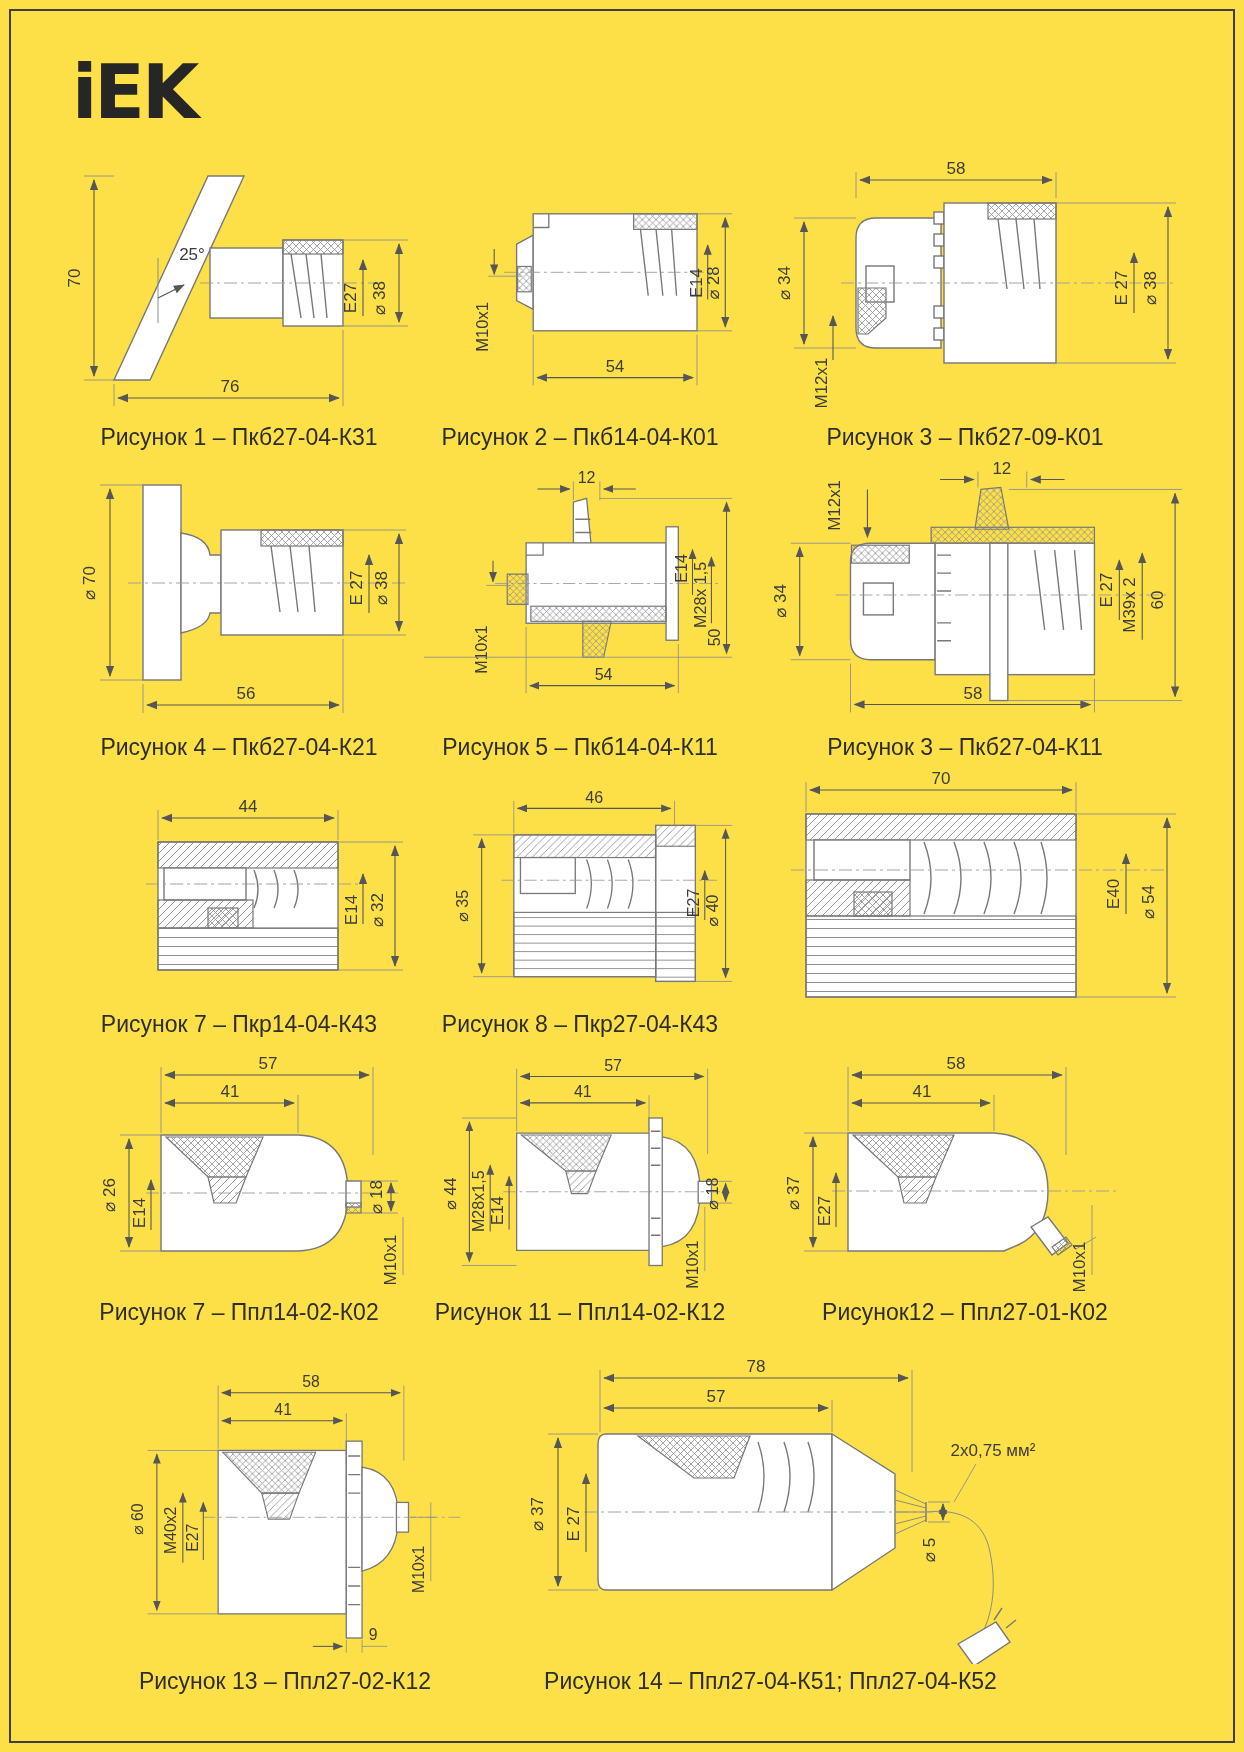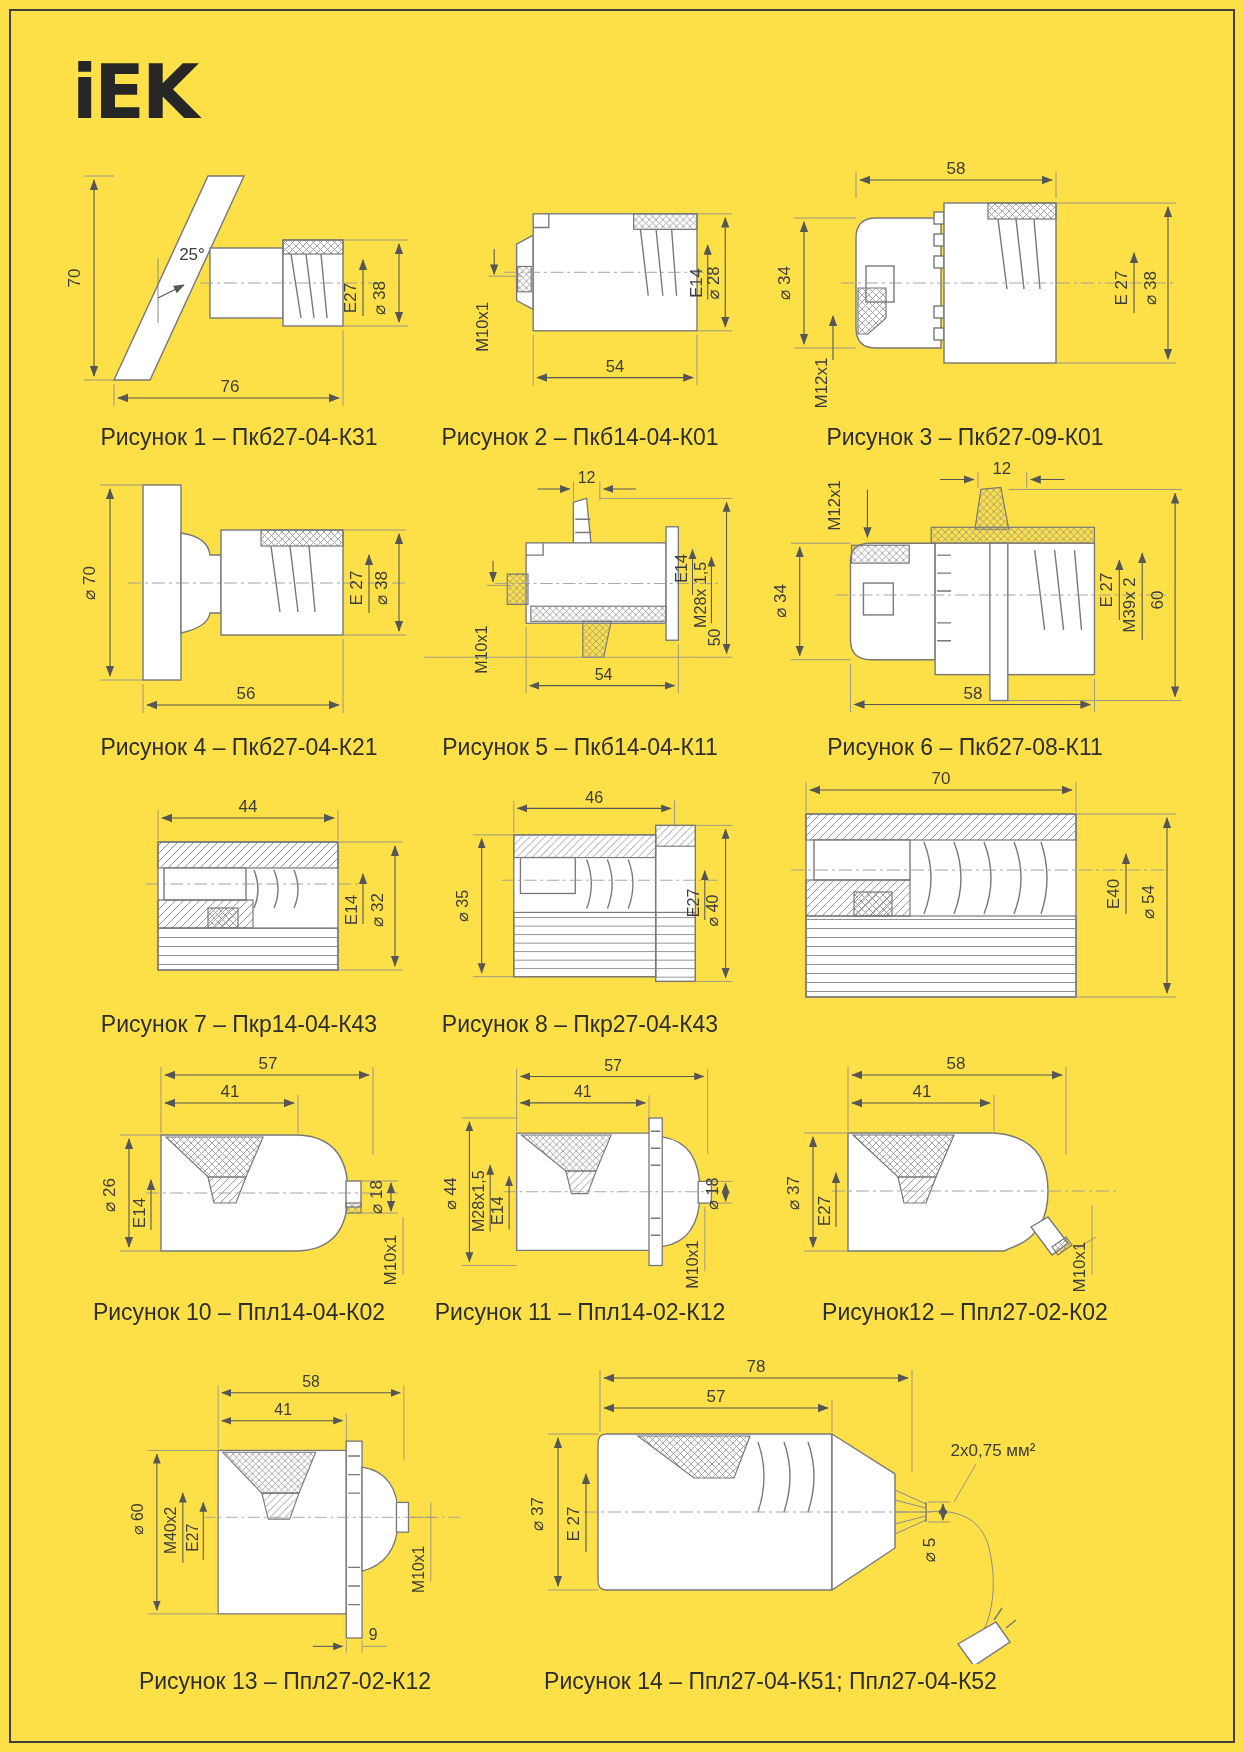--- a/index.html
+++ b/index.html
@@ -229,21 +229,21 @@
       <text class="dt" x="238" y="244">58</text>
       <line class="dim" x1="385" y1="165" x2="385" y2="105" marker-end="url(#ar)"></line>
       <text class="dt" transform="rotate(-90 378 135)" x="378" y="135">E 27</text>
       <line class="dim" x1="408" y1="185" x2="408" y2="98" marker-end="url(#ar)"></line>
       <text class="dt" transform="rotate(-90 401 150)" x="401" y="150">M39x 2</text>
       <line class="ext" x1="274" y1="34" x2="448" y2="34"></line>
         <line class="ext" x1="273" y1="246" x2="448" y2="246"></line>
       <line class="dim" x1="441" y1="38" x2="441" y2="242" marker-start="url(#ar)" marker-end="url(#ar)"></line>
       <text class="dt" transform="rotate(-90 429 145)" x="429" y="145">60</text>
     </svg>
-    <div class="cap">Рисунок 6 – Пкб27-08-К11</div>
+    <div class="cap">Рисунок 3 – Пкб27-04-К11</div>
   </div>
 
   <div class="fig" style="left:58px;top:762px;width:362px;">
     <svg width="362" height="245" viewBox="0 0 362 245">
       <line class="ext" x1="100" y1="78" x2="100" y2="48"></line>
         <line class="ext" x1="280" y1="78" x2="280" y2="48"></line>
       <line class="dim" x1="104" y1="56" x2="276" y2="56" marker-start="url(#ar)" marker-end="url(#ar)"></line>
       <text class="dt" x="190" y="50">44</text>
       <rect class="lnf" x="100" y="80" width="180" height="128"></rect>
       <rect class="hd" x="100" y="80" width="180" height="26"></rect>
@@ -336,21 +336,21 @@
       <text class="dt" transform="rotate(-90 57 150)" x="57" y="150">⌀ 26</text>
       <line class="dim" x1="93" y1="185" x2="93" y2="135" marker-end="url(#ar)"></line>
       <text class="dt" transform="rotate(-90 87 168)" x="87" y="168">E14</text>
       <line class="ext" x1="303" y1="136" x2="340" y2="136"></line>
         <line class="ext" x1="303" y1="168" x2="340" y2="168"></line>
       <line class="dim" x1="333" y1="138" x2="333" y2="166" marker-start="url(#ar)" marker-end="url(#ar)"></line>
       <text class="dt" transform="rotate(-90 324 152)" x="324" y="152">⌀ 18</text>
       <line class="ext" x1="345" y1="172" x2="345" y2="230"></line>
       <text class="dt" transform="rotate(-90 338 215)" x="338" y="215">M10x1</text>
     </svg>
-    <div class="cap">Рисунок 10 – Ппл14-04-К02</div>
+    <div class="cap">Рисунок 7 – Ппл14-02-К02</div>
   </div>
 
   <div class="fig" style="left:424px;top:1045px;width:312px;">
     <svg width="312" height="250" viewBox="0 0 330 250">
       <line class="ext" x1="98" y1="84" x2="98" y2="18"></line>
         <line class="ext" x1="300" y1="108" x2="300" y2="18"></line>
       <line class="dim" x1="102" y1="26" x2="296" y2="26" marker-start="url(#ar)" marker-end="url(#ar)"></line>
       <text class="dt" x="200" y="20">57</text>
       <line class="ext" x1="238" y1="84" x2="238" y2="46"></line>
       <line class="dim" x1="102" y1="54" x2="234" y2="54" marker-start="url(#ar)" marker-end="url(#ar)"></line>
@@ -398,21 +398,21 @@
       <line class="ext" x1="112" y1="88" x2="68" y2="88"></line>
         <line class="ext" x1="112" y1="206" x2="68" y2="206"></line>
       <line class="dim" x1="77" y1="92" x2="77" y2="202" marker-start="url(#ar)" marker-end="url(#ar)"></line>
       <text class="dt" transform="rotate(-90 63 148)" x="63" y="148">⌀ 37</text>
       <line class="dim" x1="100" y1="182" x2="100" y2="128" marker-end="url(#ar)"></line>
       <text class="dt" transform="rotate(-90 94 166)" x="94" y="166">E27</text>
       <line class="ext" x1="340" y1="204" x2="360" y2="192"></line>
       <line class="ext" x1="356" y1="160" x2="356" y2="230"></line>
       <text class="dt" transform="rotate(-90 349 222)" x="349" y="222">M10x1</text>
     </svg>
-    <div class="cap">Рисунок12 – Ппл27-02-К02</div>
+    <div class="cap">Рисунок12 – Ппл27-01-К02</div>
   </div>
 
   <div class="fig" style="left:90px;top:1352px;width:390px;">
     <svg width="390" height="312" viewBox="0 0 420 312">
       <line class="ext" x1="138" y1="92" x2="138" y2="24"></line>
         <line class="ext" x1="338" y1="105" x2="338" y2="24"></line>
       <line class="dim" x1="142" y1="32" x2="334" y2="32" marker-start="url(#ar)" marker-end="url(#ar)"></line>
       <text class="dt" x="238" y="26">58</text>
       <line class="ext" x1="276" y1="92" x2="276" y2="54"></line>
       <line class="dim" x1="142" y1="62" x2="272" y2="62" marker-start="url(#ar)" marker-end="url(#ar)"></line>

